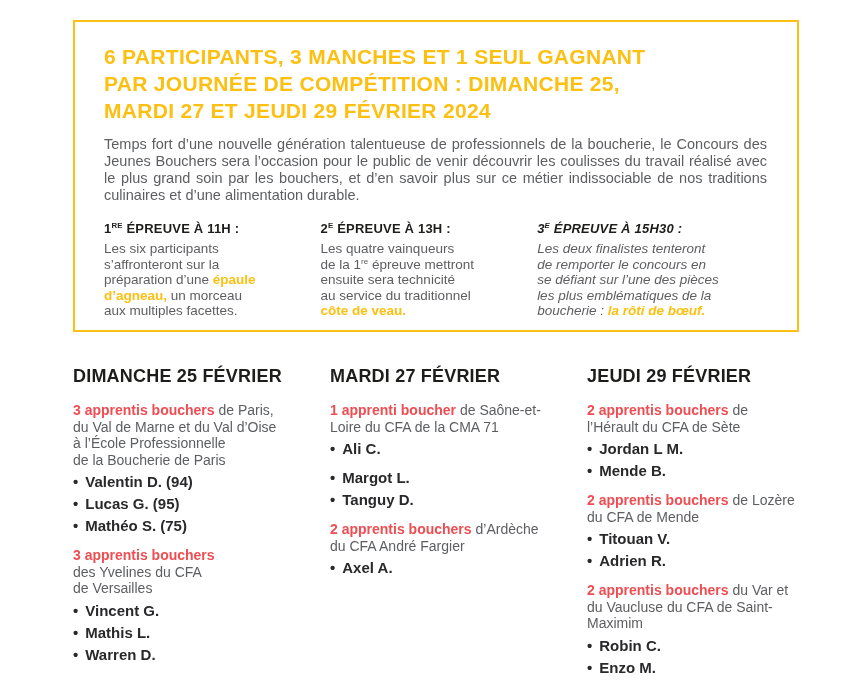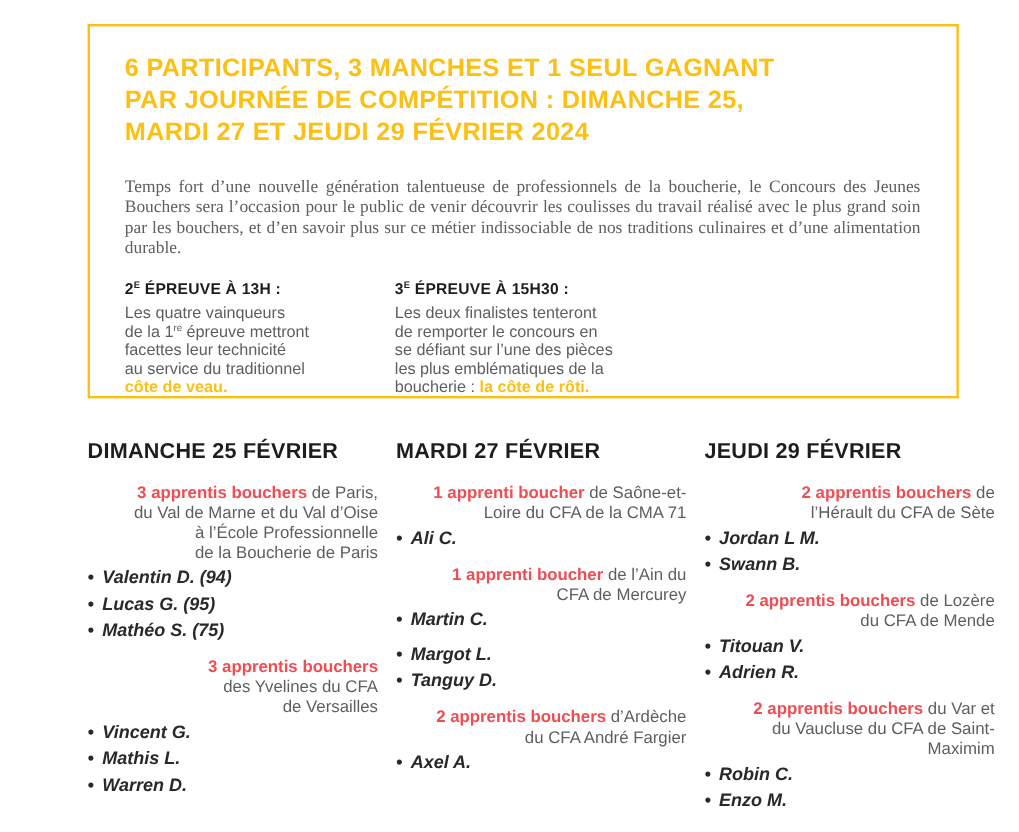--- a/index.html
+++ b/index.html
@@ -15,71 +15,78 @@
     position:relative;width:849px;height:693px;background:#ffffff;
     font-family:"Liberation Sans",sans-serif;overflow:hidden;
   }
   
   .hero{
     position:absolute;left:73px;top:20px;width:726px;height:312px;
     border:2px solid var(--yellow);padding:21px 30px 0 29px;
   }
   .hero-title{color:var(--yellow);font-size:21px;font-weight:800;line-height:27px;letter-spacing:.3px;}
   .hero-intro{
-    margin-top:24px;color:var(--gray);font-size:14.5px;line-height:17px;
+    margin-top:12px;color:var(--gray);font-size:14.5px;line-height:17px;
     text-align:justify;
-    font-family:Liberation Serif, serif;
   }
   .rounds{display:flex;margin-top:17px;}
   .round{width:200px;margin-right:25px;}
-  .round.r3{width:240px;margin-right:0;}
+  .round.r3{width:240px;margin-right:0;font-style:italic;}
   .round h3{font-size:13px;font-weight:800;color:var(--dark);margin-bottom:5px;letter-spacing:.2px;white-space:pre-line;}
   .round h3 sup, .gintro sup, .rbody sup{font-size:60%;line-height:0;}
   .rbody{color:var(--gray);font-size:13.5px;line-height:15.5px;white-space:pre-line;}
   .seg-yellow{color:var(--yellow);font-weight:700;}
   .seg-red{color:var(--red);font-weight:700;}
   
   .days{position:absolute;left:73px;top:366px;display:flex;}
   .day{width:242px;margin-right:15px;}
   .day:last-child{margin-right:0;}
   .day h2{font-size:18px;font-weight:800;color:var(--dark);letter-spacing:.2px;margin-bottom:15px;}
-  .gintro{color:var(--gray);font-size:14px;line-height:16.5px;white-space:pre-line;margin-bottom:6px;text-align:right;}
+  .gintro{color:var(--gray);font-size:14px;line-height:16.5px;white-space:pre-line;margin-bottom:6px;}
   .members{list-style:none;margin-bottom:13px;}
-  .members li{font-size:15px;font-weight:700;color:var(--member);line-height:16px;margin:6px 0;font-style:italic;}
+  .members li{font-size:15px;font-weight:700;color:var(--member);line-height:16px;margin:6px 0;}
   .blt{display:inline-block;margin-right:7px;color:var(--member);}
 </style>
 </head>
 <body>
 
 <div class="page">
 
   <div class="hero">
     <div class="hero-title">
       <div>6 PARTICIPANTS, 3 MANCHES ET 1 SEUL GAGNANT</div>
       <div>PAR JOURNÉE DE COMPÉTITION : DIMANCHE 25,</div>
       <div>MARDI 27 ET JEUDI 29 FÉVRIER 2024</div>
     </div>
     <p class="hero-intro">Temps fort d’une nouvelle génération talentueuse de professionnels de la boucherie, le Concours des Jeunes Bouchers sera l’occasion pour le public de venir découvrir les coulisses du travail réalisé avec le plus grand soin par les bouchers, et d’en savoir plus sur ce métier indissociable de nos traditions culinaires et d’une alimentation durable.</p>
 
     <div class="rounds">
+      <div class="round r1">
+        <h3><span>1</span><sup>RE</sup><span> ÉPREUVE À 11H :</span></h3>
+        <p class="rbody"><span>Les six participants
+s’affronteront sur la
+préparation d’une </span><span class="seg-yellow">épaule
+d’agneau,</span><span> un morceau
+aux multiples facettes.</span></p>
+      </div>
       <div class="round r2">
         <h3><span>2</span><sup>E</sup><span> ÉPREUVE À 13H :</span></h3>
         <p class="rbody"><span>Les quatre vainqueurs
 de la 1</span><sup>re</sup><span> épreuve mettront
-facettes leur technicité
+ensuite sera technicité
 au service du traditionnel
 </span><span class="seg-yellow">côte de veau.</span></p>
       </div>
       <div class="round r3">
         <h3><span>3</span><sup>E</sup><span> ÉPREUVE À 15H30 :</span></h3>
         <p class="rbody"><span>Les deux finalistes tenteront
 de remporter le concours en
 se défiant sur l’une des pièces
 les plus emblématiques de la
-boucherie : </span><span class="seg-yellow">la côte de rôti.</span></p>
+boucherie : </span><span class="seg-yellow">la rôti de bœuf.</span></p>
       </div>
     </div>
   </div>
 
   <div class="days">
 
     <div class="day">
       <h2>DIMANCHE 25 FÉVRIER</h2>
 
       <div class="group">
@@ -110,27 +117,20 @@
       <h2>MARDI 27 FÉVRIER</h2>
 
       <div class="group">
         <p class="gintro"><span class="seg-red">1 apprenti boucher</span><span> de Saône-et-
 Loire du CFA de la CMA 71</span></p>
         <ul class="members">
           <li><span class="blt">•</span><span>Ali C.</span></li>
         </ul>
       </div>
 
-      <div class="group">
-        <p class="gintro"><span class="seg-red">1 apprenti boucher</span><span> de l’Ain du
-CFA de Mercurey</span></p>
-        <ul class="members">
-          <li><span class="blt">•</span><span>Martin C.</span></li>
-        </ul>
-      </div>
 
       <div class="group">
         <ul class="members">
           <li><span class="blt">•</span><span>Margot L.</span></li>
           <li><span class="blt">•</span><span>Tanguy D.</span></li>
         </ul>
       </div>
 
       <div class="group">
         <p class="gintro"><span class="seg-red">2 apprentis bouchers</span><span> d’Ardèche
@@ -143,21 +143,21 @@
     </div>
 
     <div class="day">
       <h2>JEUDI 29 FÉVRIER</h2>
 
       <div class="group">
         <p class="gintro"><span class="seg-red">2 apprentis bouchers</span><span> de
 l’Hérault du CFA de Sète</span></p>
         <ul class="members">
           <li><span class="blt">•</span><span>Jordan L M.</span></li>
-          <li><span class="blt">•</span><span>Swann B.</span></li>
+          <li><span class="blt">•</span><span>Mende B.</span></li>
         </ul>
       </div>
 
       <div class="group">
         <p class="gintro"><span class="seg-red">2 apprentis bouchers</span><span> de Lozère
 du CFA de Mende</span></p>
         <ul class="members">
           <li><span class="blt">•</span><span>Titouan V.</span></li>
           <li><span class="blt">•</span><span>Adrien R.</span></li>
         </ul>

